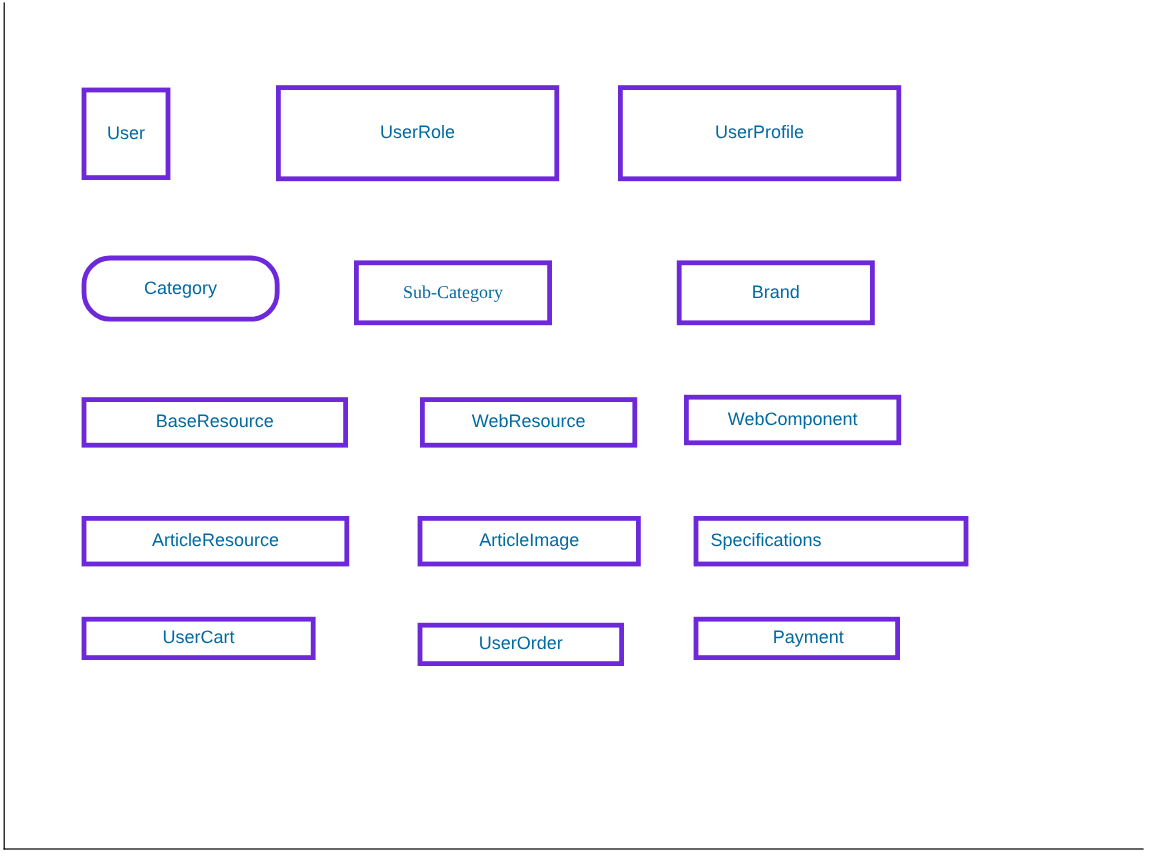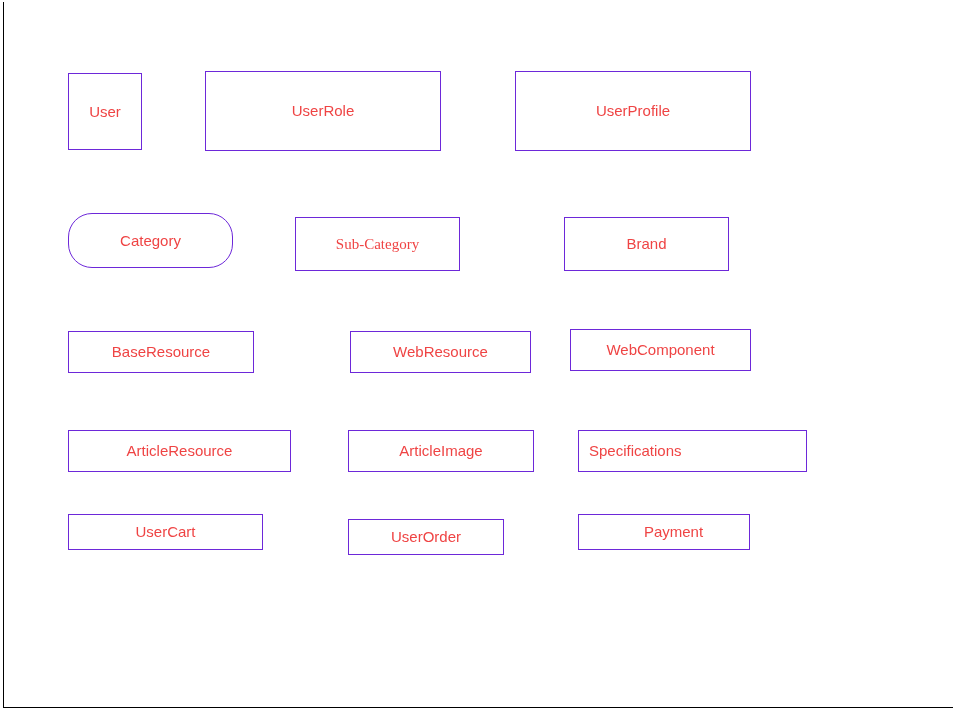--- a/index.html
+++ b/index.html
@@ -31,28 +31,28 @@
     position: absolute;
     left: 3px;
     top: 707px;
     width: 950px;
     height: 1px;
     background: #000000;
   }
   .node {
     position: absolute;
     box-sizing: border-box;
-    border: 1px solid #6d28d9;
+    border: 4px solid #6d28d9;
     background: #ffffff;
     display: flex;
     align-items: center;
     justify-content: center;
     font-size: 15px;
     line-height: 1.2;
-    color: #ef4444;
+    color: #0369a1;
     white-space: nowrap;
     font-family: "Liberation Sans", sans-serif;
   }
   .node.align-left {
     justify-content: flex-start;
     padding-left: 10px;
   }
   .node-label {
     pointer-events: none;
   }
@@ -62,57 +62,57 @@
 
 <div class="canvas">
 
   <div class="page-edge-left"></div>
   <div class="page-edge-bottom"></div>
 
   <div id="nodes-layer">
       <div class="node" style="left: 68px; top: 73px; width: 74px; height: 77px;">
         <span class="node-label">User</span>
       </div>
-      <div class="node" style="left: 205px; top: 71px; width: 236px; height: 80px;">
+      <div class="node" style="left: 230px; top: 71px; width: 236px; height: 80px;">
         <span class="node-label">UserRole</span>
       </div>
       <div class="node" style="left: 515px; top: 71px; width: 236px; height: 80px;">
         <span class="node-label">UserProfile</span>
       </div>
       <div class="node" style="left: 68px; top: 213px; width: 165px; height: 55px; border-radius: 24px;">
         <span class="node-label">Category</span>
       </div>
       <div class="node" style="left: 295px; top: 217px; width: 165px; height: 54px; font-family: Liberation Serif, serif;">
         <span class="node-label">Sub-Category</span>
       </div>
       <div class="node" style="left: 564px; top: 217px; width: 165px; height: 54px;">
         <span class="node-label">Brand</span>
       </div>
-      <div class="node" style="left: 68px; top: 331px; width: 186px; height: 42px; align-items: center;">
+      <div class="node" style="left: 68px; top: 331px; width: 222px; height: 42px; align-items: center;">
         <span class="node-label">BaseResource</span>
       </div>
       <div class="node" style="left: 350px; top: 331px; width: 181px; height: 42px; justify-content: center;">
         <span class="node-label">WebResource</span>
       </div>
       <div class="node" style="left: 570px; top: 329px; width: 181px; height: 42px;">
         <span class="node-label">WebComponent</span>
       </div>
       <div class="node" style="left: 68px; top: 430px; width: 223px; height: 42px;">
         <span class="node-label">ArticleResource</span>
       </div>
       <div class="node" style="left: 348px; top: 430px; width: 186px; height: 42px;">
         <span class="node-label">ArticleImage</span>
       </div>
       <div class="node align-left" style="left: 578px; top: 430px; width: 229px; height: 42px;">
         <span class="node-label">Specifications</span>
       </div>
       <div class="node" style="left: 68px; top: 514px; width: 195px; height: 36px;">
         <span class="node-label">UserCart</span>
       </div>
-      <div class="node" style="left: 348px; top: 519px; width: 156px; height: 36px;">
+      <div class="node" style="left: 348px; top: 519px; width: 172px; height: 36px;">
         <span class="node-label">UserOrder</span>
       </div>
       <div class="node" style="left: 578px; top: 514px; width: 172px; height: 36px; padding-left: 19px;">
         <span class="node-label">Payment</span>
       </div>
     </div>
 
 </div>
 
 </body></html>

